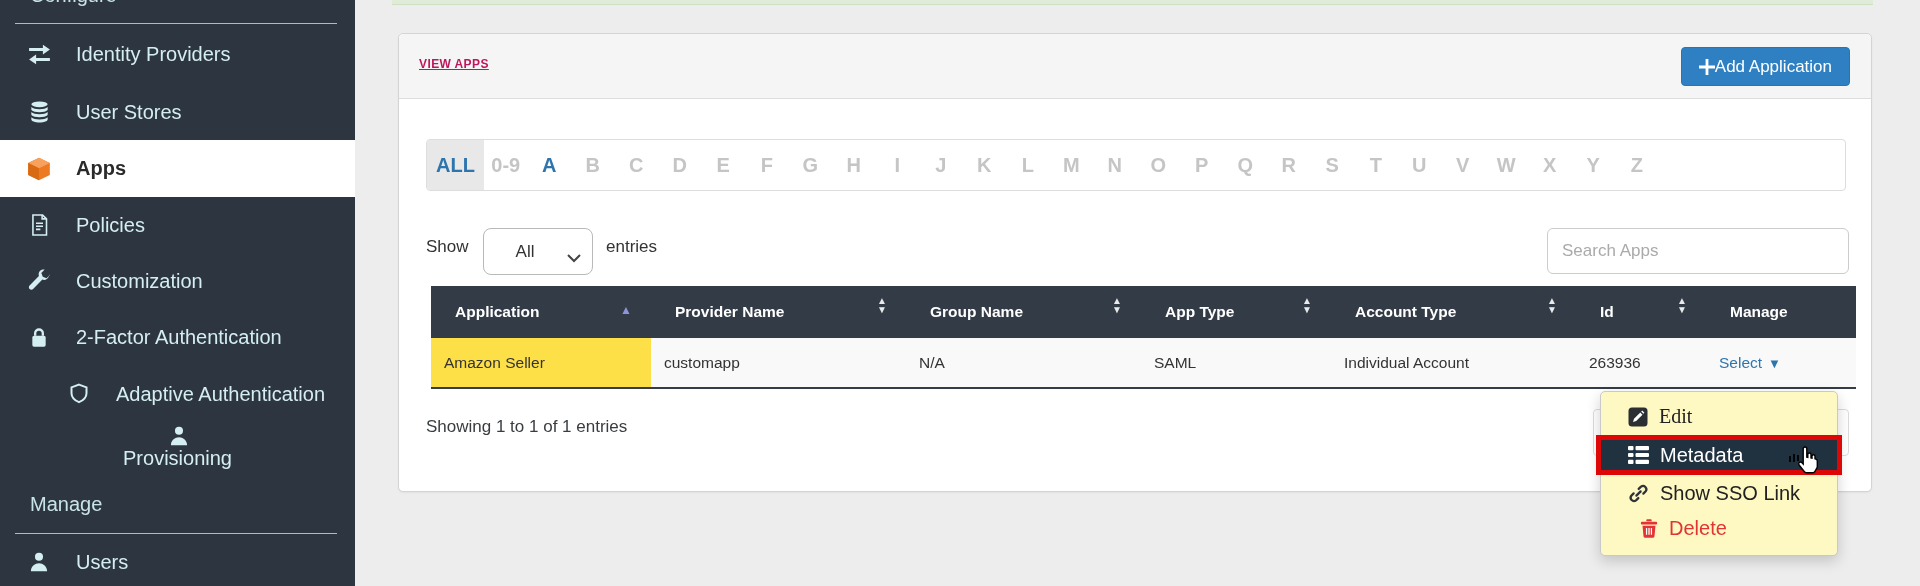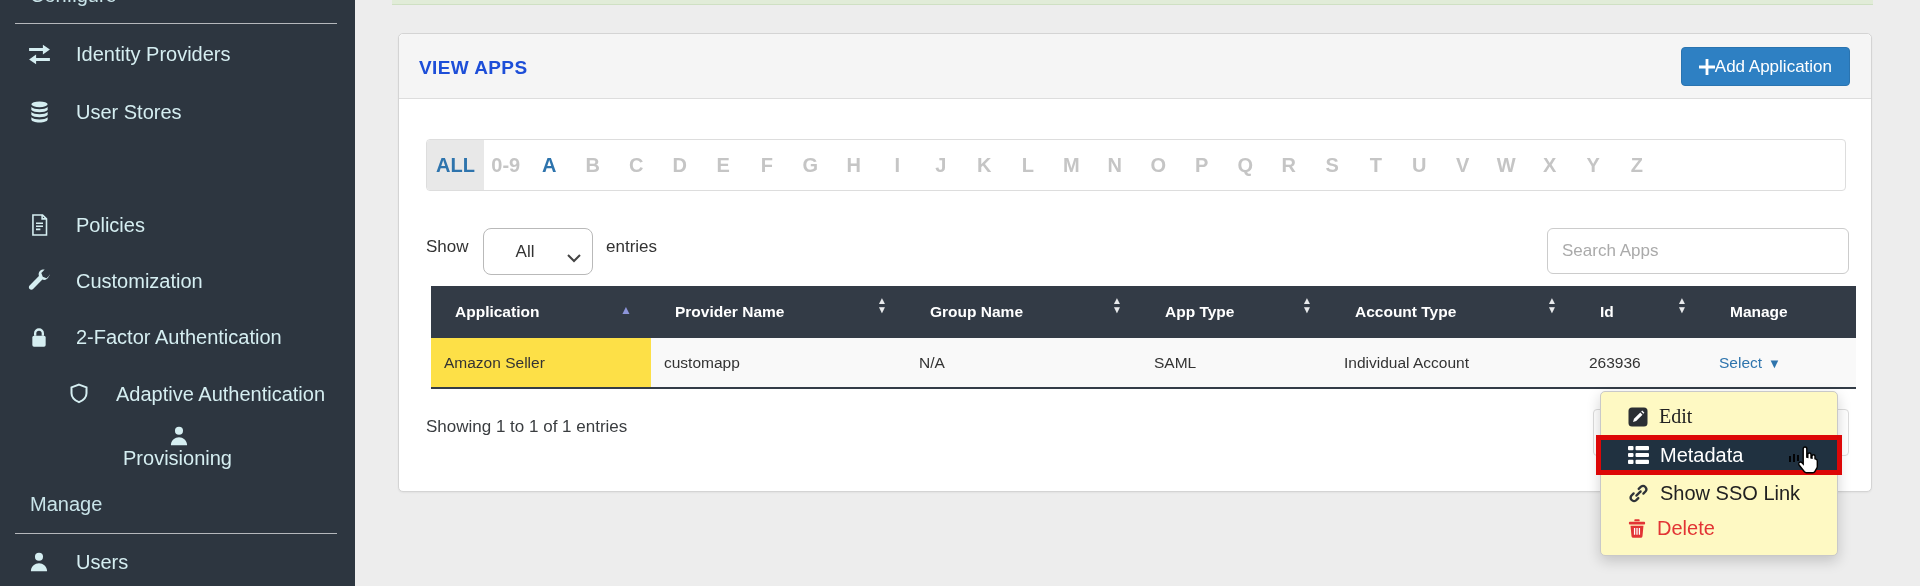--- a/index.html
+++ b/index.html
@@ -17,21 +17,21 @@
   .side-item.active{background:#ffffff;color:#2b2b2b;font-weight:bold;height:57px;}
 
   
   .content{position:absolute;left:355px;top:0;width:1565px;height:586px;background:#ededed;}
   .green-strip{position:absolute;left:37px;top:0;width:1481px;height:5px;background:#e1ecd8;border-bottom:1px solid #cfe0c3;}
 
   .card{position:absolute;left:43px;top:33px;width:1474px;height:459px;background:#fff;
     border:1px solid #d4d4d4;border-radius:5px;box-shadow:0 1px 2px rgba(0,0,0,0.05);}
   .card-header{position:absolute;left:0;top:0;width:100%;height:65px;background:#f5f5f5;
     border-bottom:1px solid #dddddd;border-radius:5px 5px 0 0;}
-  .page-title{position:absolute;left:20px;top:23px;font-size:19px;font-weight:bold;color:#1d4ed8;letter-spacing:.4px;}
+  .page-title{position:absolute;left:20px;top:23px;font-size:12px;font-weight:bold;color:#be185d;letter-spacing:.4px;text-decoration:underline;}
   .add-btn{position:absolute;right:21px;top:13px;height:39px;background:#2e80c3;border:1px solid #2a74b0;
     border-radius:4px;color:#fff;font-size:17px;display:flex;align-items:center;gap:0;padding:0 17px;cursor:pointer;}
 
   
   .alphabet{position:absolute;left:27px;top:105px;width:1420px;height:52px;background:#fff;
     border:1px solid #ddd;border-radius:4px;display:flex;align-items:center;}
   .alpha-all{flex:none;width:57px;height:50px;background:#e8e8e8;border-radius:3px 0 0 3px;
     display:flex;align-items:center;justify-content:center;color:#2e74ad;font-weight:bold;font-size:20px;cursor:pointer;}
   .alpha-item{flex:none;width:43.5px;text-align:center;font-weight:bold;font-size:20px;color:#c5c5c5;cursor:pointer;}
   .alpha-item.hl{color:#2e74ad;}
@@ -69,21 +69,21 @@
   .page-btn.lastb{border-radius:0 4px 4px 0;width:70px;}
 
   
   .dropdown{position:absolute;left:1245px;top:391px;width:238px;background:#fef9c3;border:1px solid #c9c9c9;
     border-radius:5px;box-shadow:0 5px 14px rgba(0,0,0,0.18);padding:7px 0 9px 0;z-index:10;}
   .menu-item{display:flex;align-items:center;gap:11px;height:35px;padding-left:27px;font-size:20px;
     color:#212121;cursor:pointer;}
   .menu-item.serif{font-family:"Liberation Serif",serif;}
   .menu-item.metadata{background:#203140;border:5px solid #dd0707;color:#fff;height:40px;
     margin:1px -5px 1px -5px;padding-left:27px;font-family:"Liberation Sans",sans-serif;}
-  .menu-item.danger{color:#e23434;}
+  .menu-item.danger{color:#e23434;margin-left:12px;}
   .menu-item .m-ico{display:flex;align-items:center;}
 
   
   .cursor{position:absolute;left:1432px;top:444px;z-index:12;pointer-events:none;}
 </style>
 </head>
 <body>
 
 <div class="sidebar">
   <div class="side-section" style="top:-16px;">Configure</div>
@@ -104,20 +104,30 @@
       <svg width="23" height="24" viewBox="0 0 24 24" fill="currentColor">
         <ellipse cx="12" cy="4" rx="8.5" ry="3"></ellipse>
         <path d="M3.5 6.8c1.6 1.5 4.8 2.3 8.5 2.3s6.9-.8 8.5-2.3v3.1c-1.6 1.5-4.8 2.3-8.5 2.3s-6.9-.8-8.5-2.3z"></path>
         <path d="M3.5 12.1c1.6 1.5 4.8 2.3 8.5 2.3s6.9-.8 8.5-2.3v3.1c-1.6 1.5-4.8 2.3-8.5 2.3s-6.9-.8-8.5-2.3z"></path>
         <path d="M3.5 17.4c1.6 1.5 4.8 2.3 8.5 2.3s6.9-.8 8.5-2.3v2.5c0 1.7-3.8 3.1-8.5 3.1s-8.5-1.4-8.5-3.1z"></path>
       </svg>
     </span>
     <span>User Stores</span>
   </div>
 
+  <div class="side-item active" style="top:140px;">
+    <span class="s-ico">
+      <svg width="26" height="26" viewBox="0 0 24 24">
+        <path fill="#ec7a23" d="M12 1.6 22 6.4v11.2L12 22.4 2 17.6V6.4z"></path>
+        <path fill="#f7a15c" d="M12 1.6 22 6.4 12 11.2 2 6.4z"></path>
+        <path fill="#d96a14" d="M12 11.2v11.2L2 17.6V6.4z"></path>
+      </svg>
+    </span>
+    <span>Apps</span>
+  </div>
 
   <div class="side-item" style="top:197px;">
     <span class="s-ico">
       <svg width="21" height="24" viewBox="0 0 24 26" fill="none" stroke="currentColor" stroke-width="1.8">
         <path d="M4.5 1.5h11l4.5 4.5v18.5H4.5z"></path>
         <path d="M15 1.5V6h4.8"></path>
         <path d="M8 11h8M8 14.5h8M8 18h5"></path>
       </svg>
     </span>
     <span>Policies</span>

